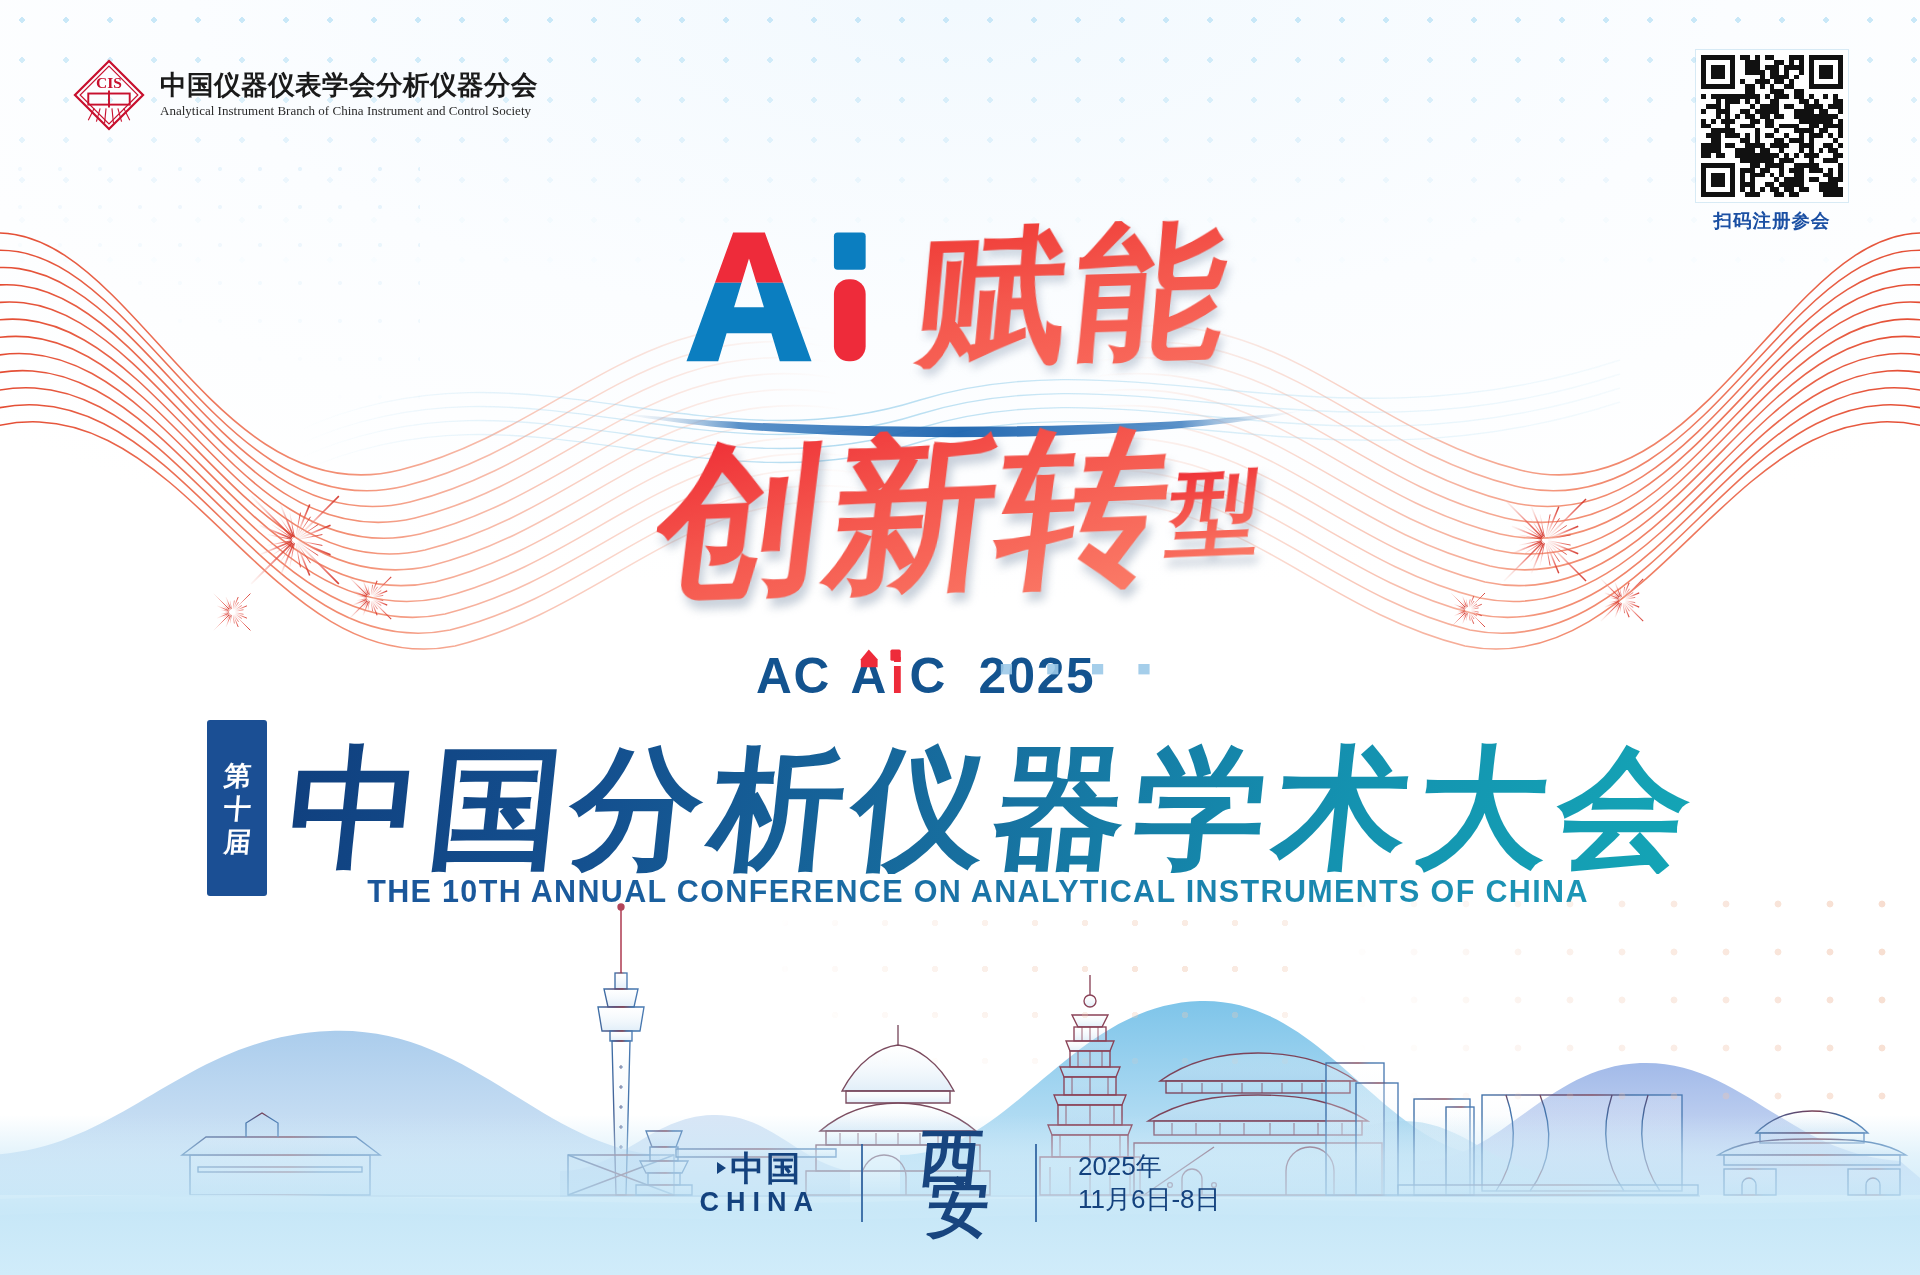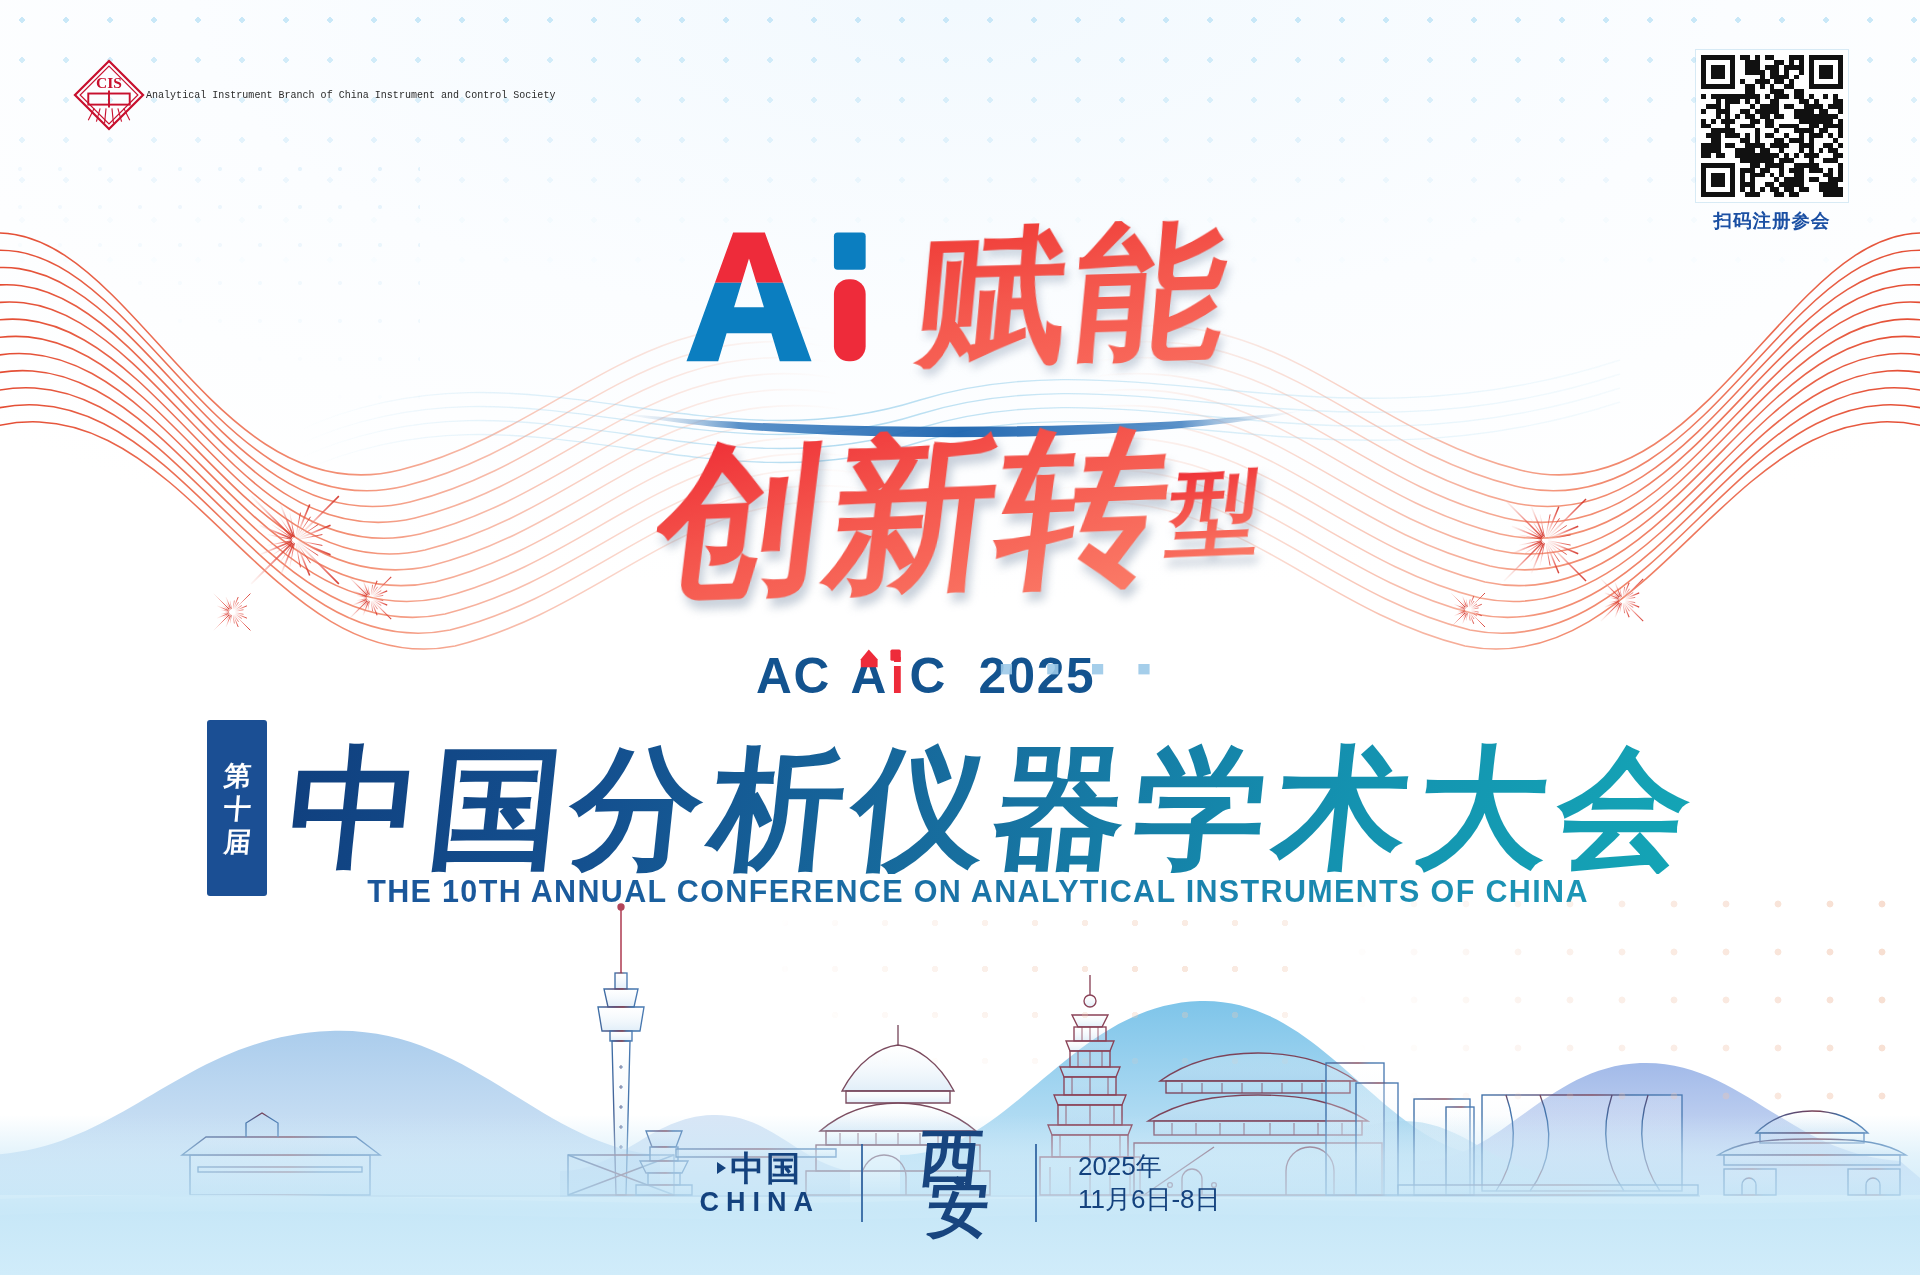--- a/index.html
+++ b/index.html
@@ -51,31 +51,31 @@
     background-image:radial-gradient(circle, #f1c9b2 3px, transparent 3.2px);
     background-size:50px 46px;
     -webkit-mask-image:radial-gradient(ellipse at 70% 30%, rgba(0,0,0,.7), rgba(0,0,0,0) 72%);
     mask-image:radial-gradient(ellipse at 70% 30%, rgba(0,0,0,.7), rgba(0,0,0,0) 72%);
     opacity:.7;
   }
 
   
   .header-logo {
     position:absolute; left:72px; top:58px;
-    display:flex; align-items:center; 
+    display:flex; align-items:center; gap:14px;
   }
   .cis-mark { width:74px; height:74px; flex:0 0 auto; }
   .logo-text { display:flex; flex-direction:column; gap:3px; }
   .logo-cn {
     font-size:26.5px; font-weight:700; color:#1a1a1a; letter-spacing:.5px;
     white-space:nowrap; line-height:1.1;
   }
   .logo-en {
-    font-size:10px; color:#2a2a2a; letter-spacing:.02px; white-space:nowrap;
-    font-family:Liberation Mono, monospace;
+    font-size:13px; color:#2a2a2a; letter-spacing:.02px; white-space:nowrap;
+    font-family:Liberation Serif, serif;
   }
 
   
   .qr-block {
     position:absolute; right:72px; top:50px;
     display:flex; flex-direction:column; align-items:center; gap:6px;
   }
   .qr-frame {
     width:152px; height:152px; background:#fff; padding:5px;
     box-shadow:0 0 0 1px rgba(180,215,235,.5);
@@ -514,20 +514,21 @@
       <g stroke="#c8102e" stroke-width="1.5">
         <line x1="30" y1="68" x2="22" y2="84"></line>
         <line x1="38" y1="68" x2="33" y2="86"></line>
         <line x1="46" y1="68" x2="44" y2="88"></line>
         <line x1="54" y1="68" x2="56" y2="88"></line>
         <line x1="62" y1="68" x2="67" y2="86"></line>
         <line x1="70" y1="68" x2="78" y2="84"></line>
       </g>
     </svg>
     <div class="logo-text">
+      <div class="logo-cn">中国仪器仪表学会分析仪器分会</div>
       <div class="logo-en">Analytical Instrument Branch of China Instrument and Control Society</div>
     </div>
   </div>
 
   <div class="qr-block">
     <div class="qr-frame">
       <svg viewBox="0 0 29 29" width="142" height="142" shape-rendering="crispEdges" id="qr-svg">
           <rect x="0" y="0" width="1" height="1" fill="#111"></rect>
           <rect x="1" y="0" width="1" height="1" fill="#111"></rect>
           <rect x="2" y="0" width="1" height="1" fill="#111"></rect>

